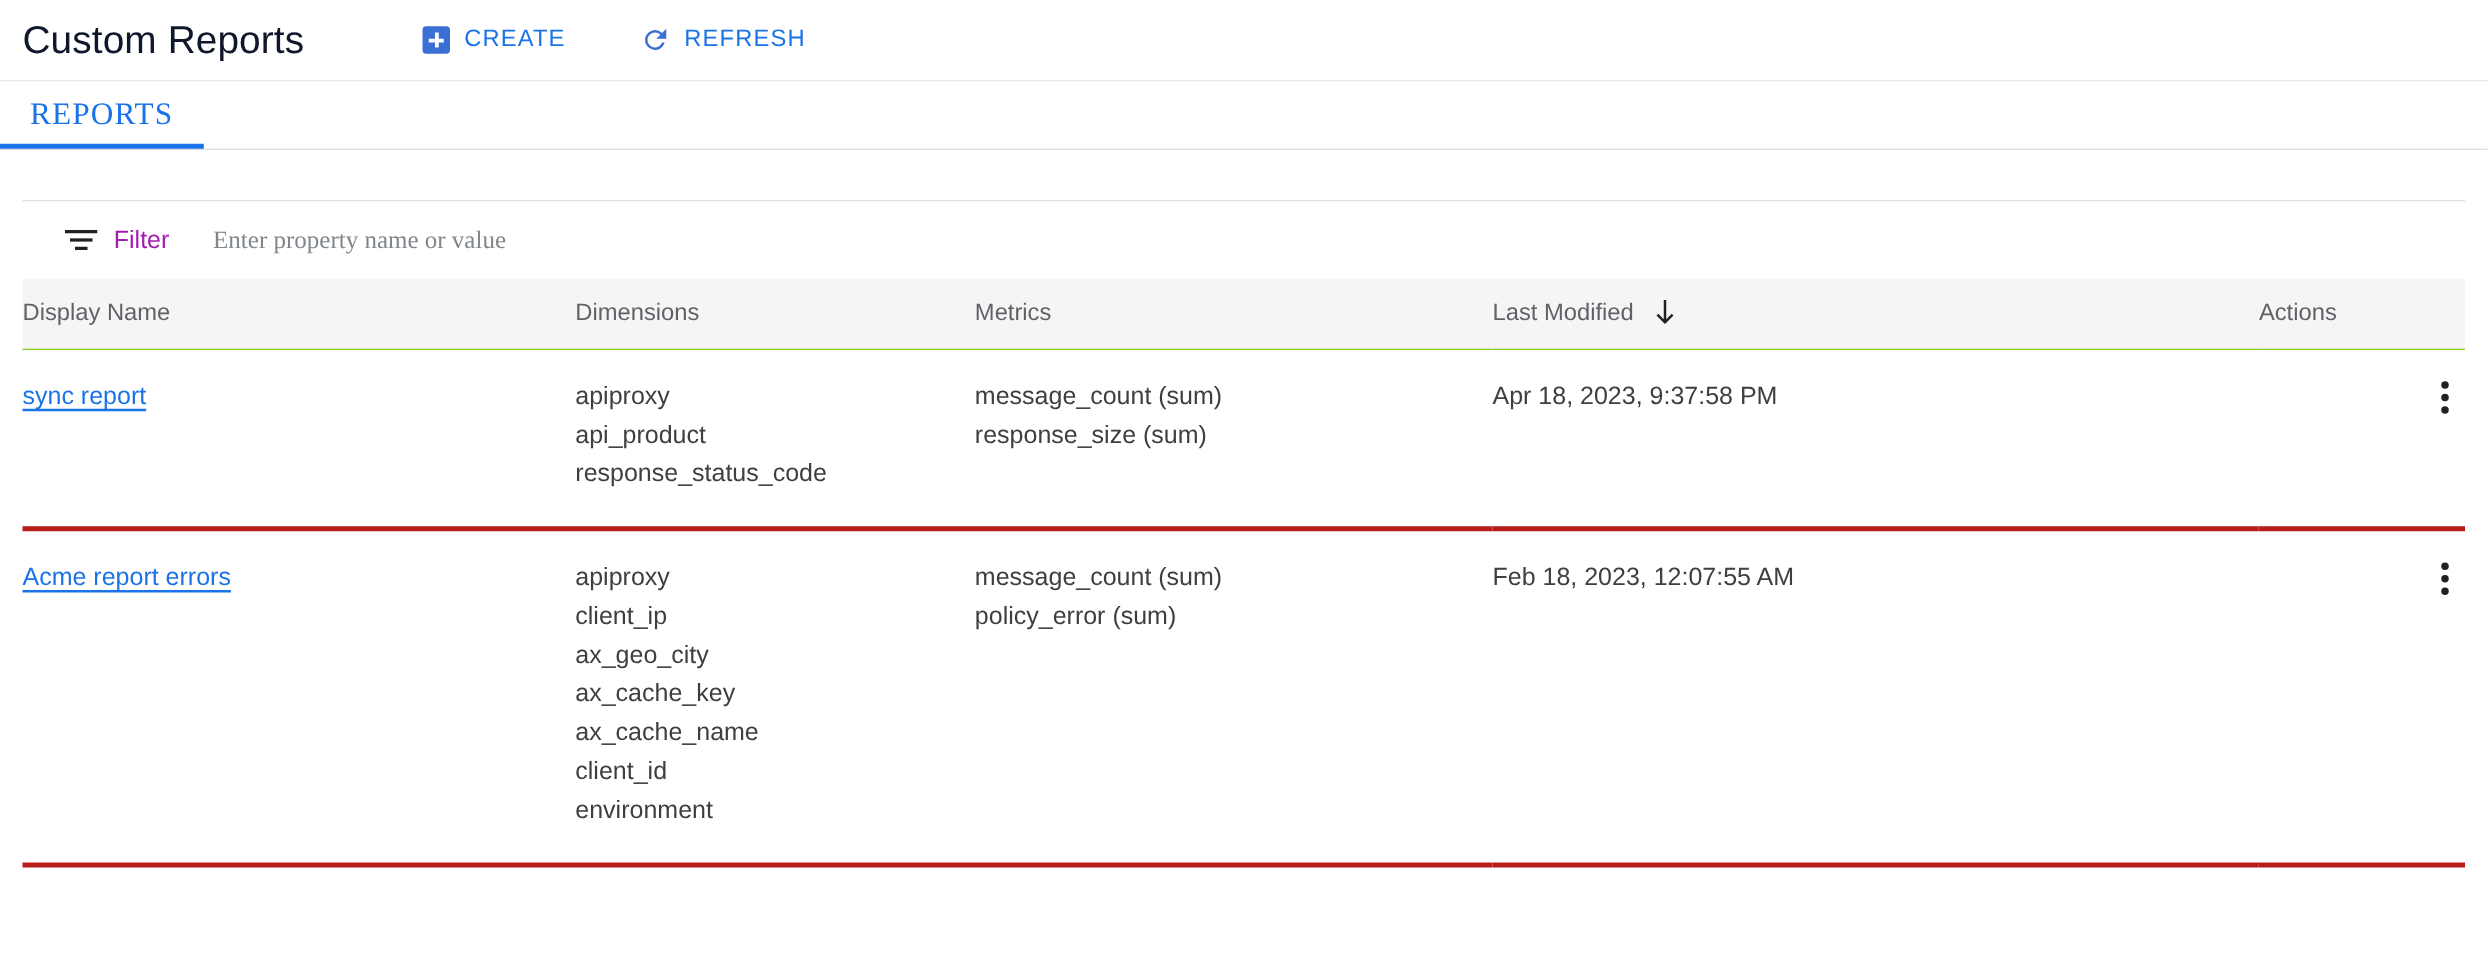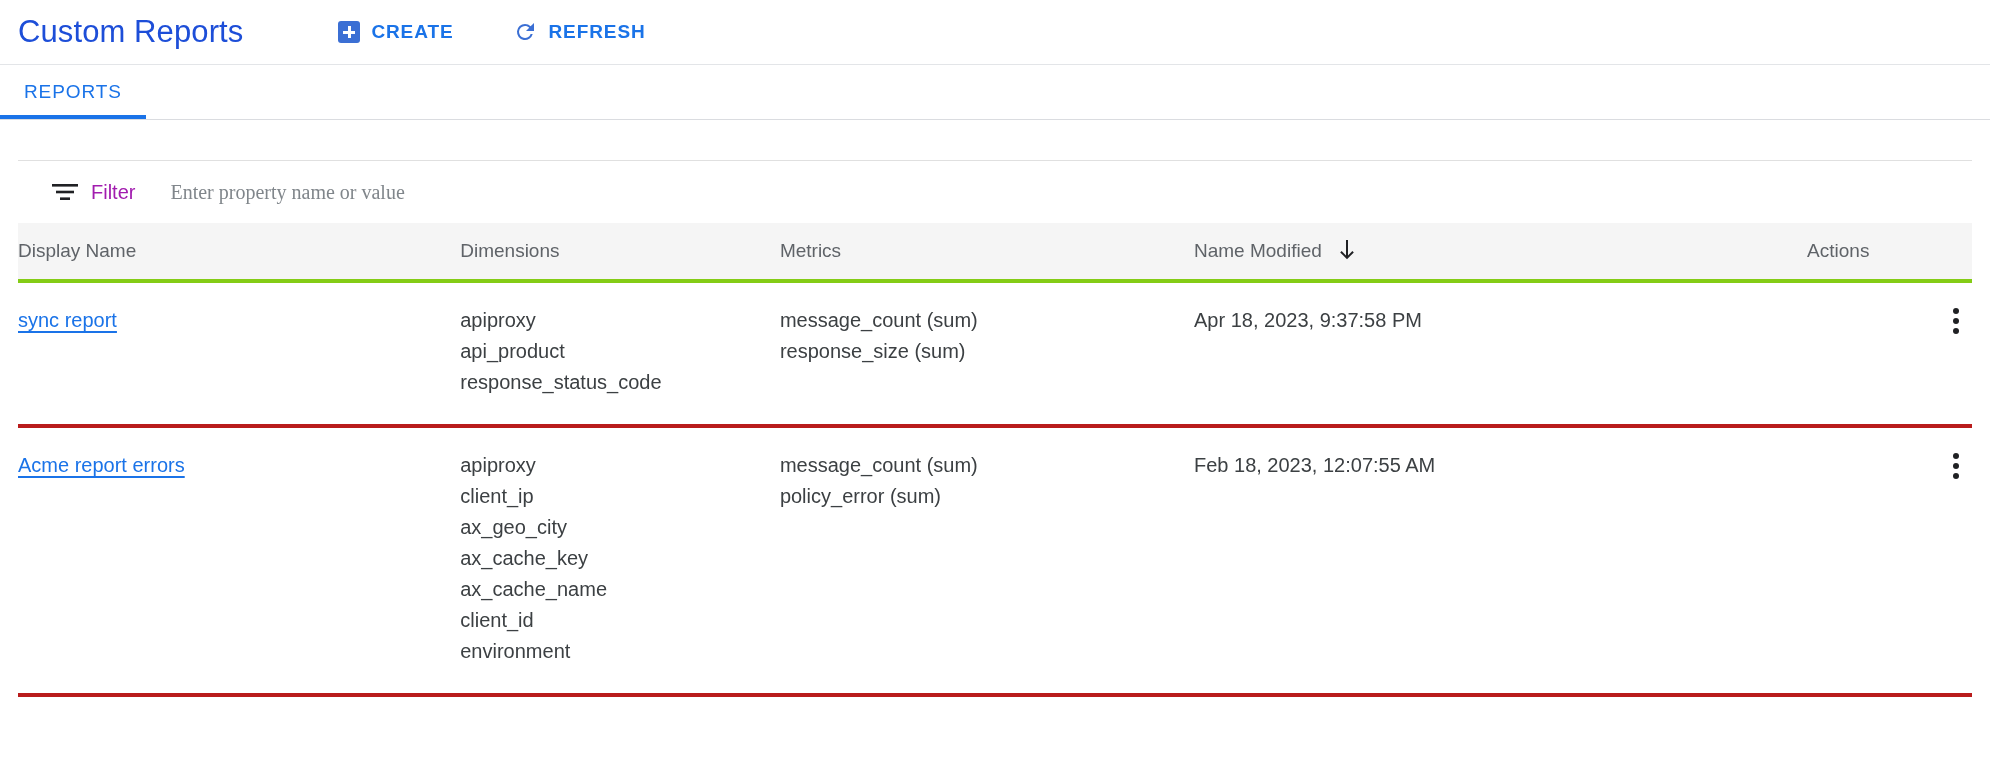--- a/index.html
+++ b/index.html
@@ -19,41 +19,41 @@
   .page-header {
     display: flex;
     align-items: center;
     height: 64px;
     padding: 0 0 0 18px;
     box-sizing: border-box;
   }
   .page-title {
     font-size: 31px;
     font-weight: 400;
-    color: #1d4ed8;
+    color: #0f172a;
     letter-spacing: 0.1px;
     white-space: nowrap;
   }
   .header-actions {
     display: flex;
     align-items: center;
     margin-left: 95px;
     gap: 60px;
   }
   .action-btn {
     display: flex;
     align-items: center;
     gap: 11px;
     background: none;
     border: none;
     padding: 0;
     cursor: pointer;
     font-family: "Liberation Sans", sans-serif;
     font-size: 19px;
-    font-weight: 700;
+    font-weight: 400;
     letter-spacing: 0.9px;
     color: #1a73e8;
     white-space: nowrap;
   }
   .icon-create {
     width: 22px;
     height: 22px;
     background: #3b6fd4;
     border-radius: 3px;
     position: relative;
@@ -90,28 +90,28 @@
     align-items: center;
     padding-left: 0;
     box-sizing: border-box;
   }
   .tab {
     position: relative;
     height: 100%;
     display: flex;
     align-items: center;
     justify-content: center;
-    font-size: 19px;
+    font-size: 25px;
     font-weight: 500;
     letter-spacing: 0.9px;
     color: #5f6368;
     background: none;
     border: none;
     cursor: pointer;
-    font-family: Liberation Sans, sans-serif;
+    font-family: Liberation Serif, serif;
     white-space: nowrap;
     padding: 0 24px;
   }
   .tab.active {
     color: #1a73e8;
   }
   .tab.active::after {
     content: "";
     position: absolute;
     left: 0;
@@ -176,21 +176,21 @@
   table.report-table thead tr {
     background: #f5f5f5;
   }
   table.report-table th {
     text-align: left;
     font-size: 19px;
     font-weight: 500;
     color: #5f6368;
     padding: 17px 0 17px 0;
     vertical-align: middle;
-    border-bottom: 4px solid #84cc16;
+    border-bottom: 1px solid #84cc16;
     white-space: nowrap;
   }
   th.col-display   { width: 440px; padding-left: 22px; color: #202124; }
   th.col-dims      { width: 318px; color: #202124; }
   th.col-metrics   { width: 412px; }
   th.col-modified  { width: 610px; color: #202124; }
   th.col-actions   { width: 164px; text-align: right; padding-right: 22px; }
   .sort-wrap {
     display: inline-flex;
     align-items: center;
@@ -286,21 +286,21 @@
 
 <div class="table-wrap">
   <table class="report-table">
     <thead>
       <tr>
         <th class="col-display">Display Name</th>
         <th class="col-dims">Dimensions</th>
         <th class="col-metrics">Metrics</th>
         <th class="col-modified">
           <span class="sort-wrap">
-            <span>Name Modified</span>
+            <span>Last Modified</span>
             <svg class="icon-sort-desc" viewBox="0 0 18 22">
               <path d="M8 0h2v15.4l4.4-4.4 1.4 1.4L9 19.2 2.2 12.4l1.4-1.4L8 15.4z" fill="#202124"></path>
             </svg>
           </span>
         </th>
         <th class="col-actions">Actions</th>
       </tr>
     </thead>
     <tbody>
 

